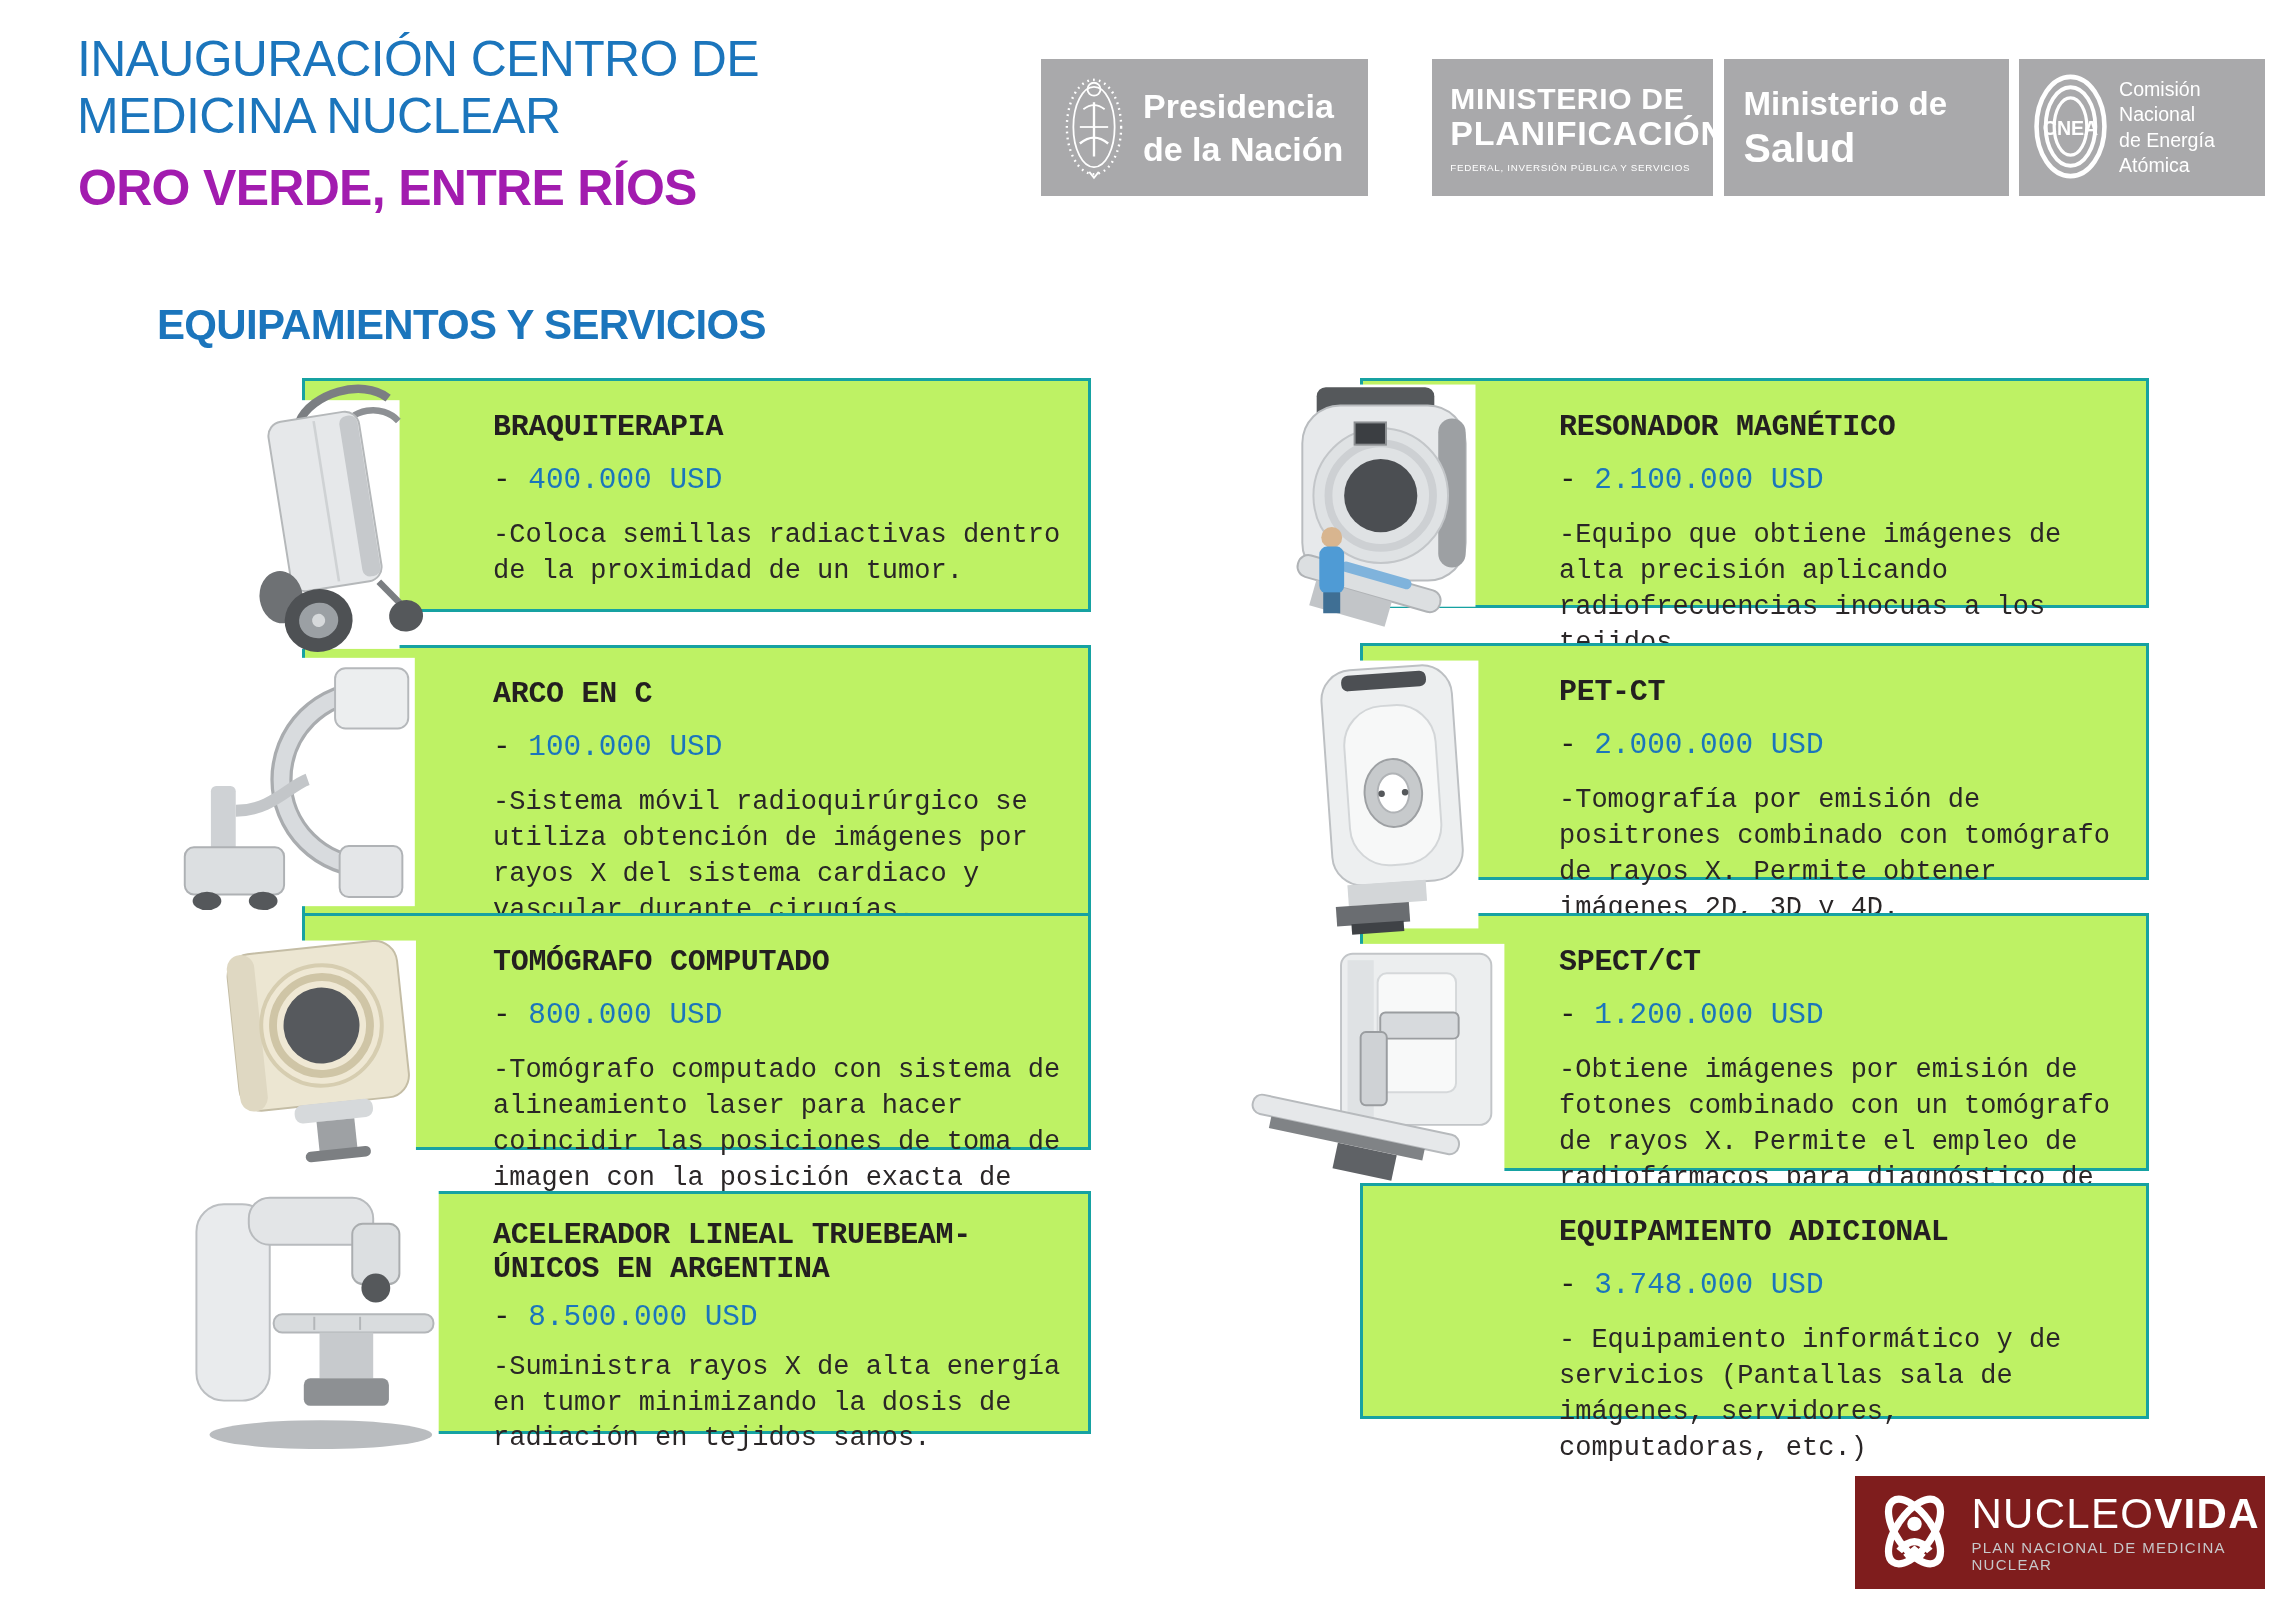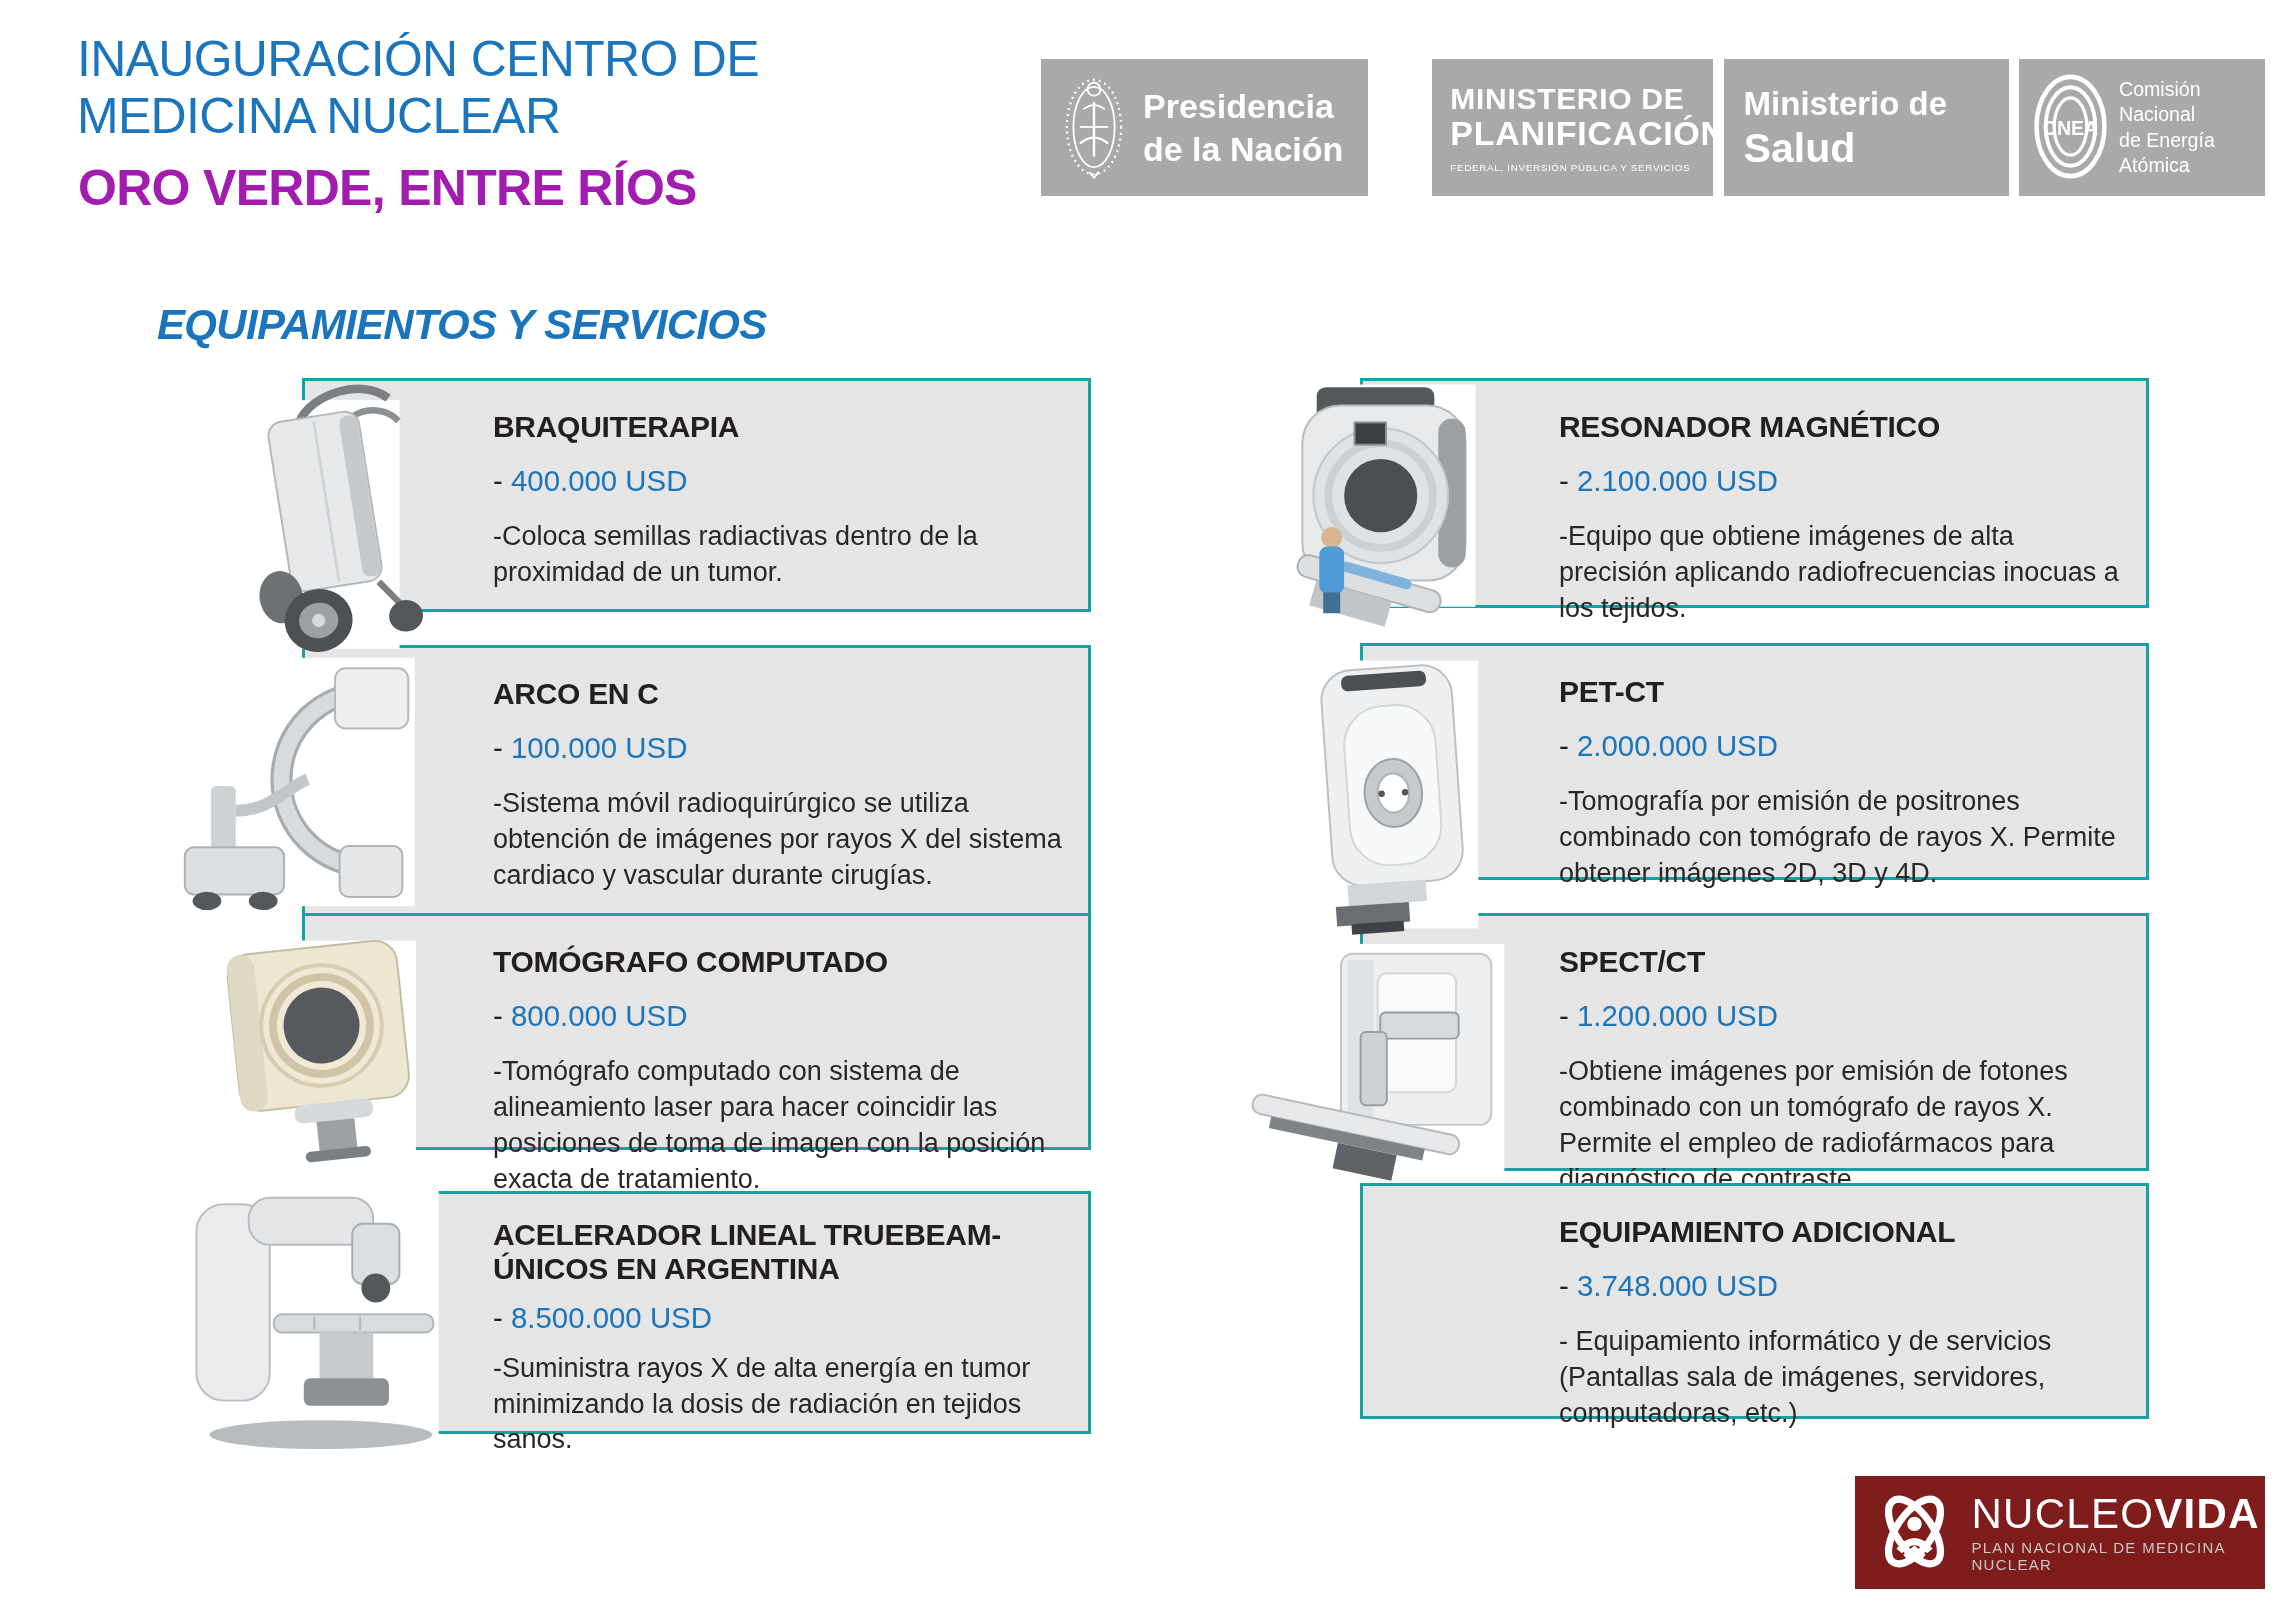--- a/index.html
+++ b/index.html
@@ -15,21 +15,21 @@
     position:absolute;left:77px;top:31px;
     font-size:50px;line-height:1.13;
     color:#1b75bc;font-weight:400;letter-spacing:-0.7px;
   }
   .location-title{
     position:absolute;left:78px;top:159px;
     font-size:50px;color:#a21caf;font-weight:bold;letter-spacing:-0.7px;
   }
   .section-title{
     position:absolute;left:157px;top:301px;
-    font-size:42px;color:#1b75bc;font-weight:bold;letter-spacing:-0.7px;font-style:italic;
+    font-size:42px;color:#1b75bc;font-weight:bold;letter-spacing:-0.7px;
   }
   
   .logo-box{
     position:absolute;top:59px;height:137px;
     background:#a9a9ab;color:#ffffff;
     display:flex;align-items:center;box-sizing:border-box;
   }
   .logo-presidencia{left:1041px;width:327px;padding:0 17px;gap:13px;}
   .logo-planificacion{left:1432px;width:281px;padding:0 18.3px;flex-direction:column;align-items:flex-start;justify-content:center;}
   .logo-salud{left:1724px;width:285px;padding:0 19.6px;}
@@ -38,23 +38,24 @@
   .logo-plan-l1{font-size:30px;font-weight:bold;letter-spacing:0.7px;line-height:1.1;}
   .logo-plan-l2{font-size:34px;font-weight:bold;letter-spacing:0.7px;line-height:1.1;}
   .logo-plan-tag{font-size:9.8px;letter-spacing:0.7px;margin-top:9.2px;}
   .logo-salud .l1{font-size:33px;font-weight:bold;line-height:1.3;}
   .logo-salud .l2{font-size:41px;font-weight:bold;}
   .logo-cnea-text{font-size:19.6px;line-height:1.3;}
   
   .card{
     position:absolute;
     border:3.3px solid #16a2a2;
-    background:#e5e5e5;
+    background:#bef264;
     box-sizing:border-box;
     z-index:1;
+    font-family:Liberation Mono, monospace;
   }
   .card-inner{padding:29px 22px 13px 188px;}
   .col-right .card-inner{padding-left:196px;}
   .card-title{font-size:30px;font-weight:bold;color:#231f20;line-height:1.15;letter-spacing:-0.3px;margin:0 0 19.6px 0;}
   .card-price{font-size:29.4px;margin:0 0 21px 0;color:#231f20;}
   .card-price .amount{color:#1b75bc;}
   .card-desc{font-size:27px;color:#2a2627;line-height:1.33;margin:0;}
   
   .equip{position:absolute;z-index:2;}
   

